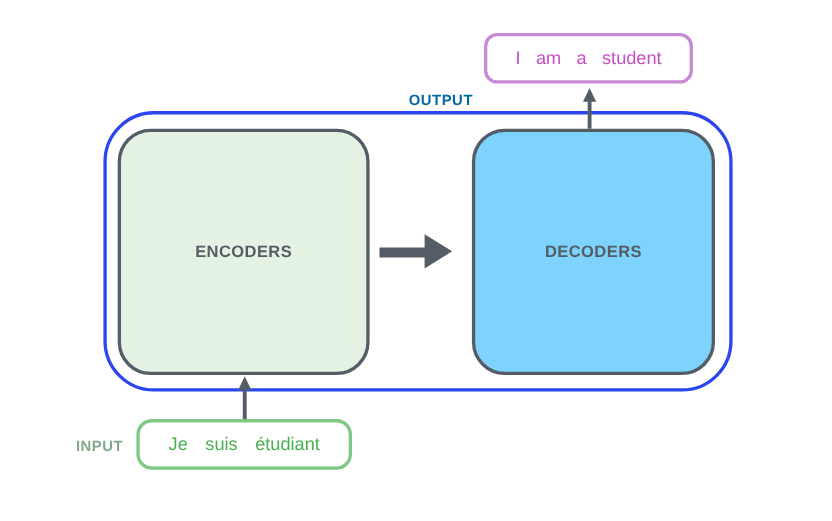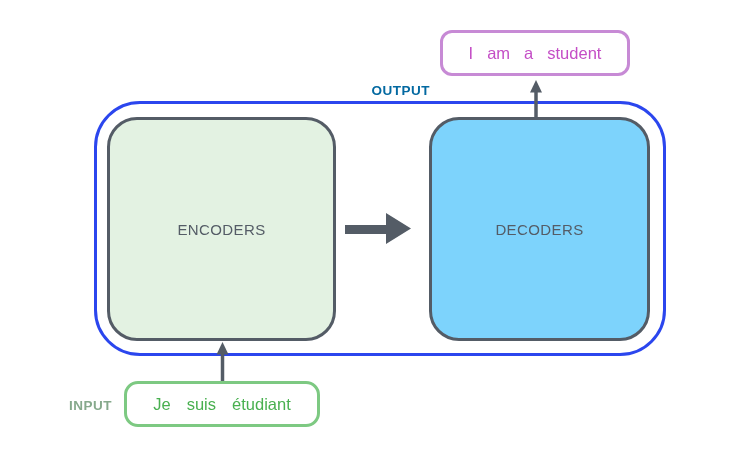--- a/index.html
+++ b/index.html
@@ -32,21 +32,21 @@
     position: absolute;
     box-sizing: border-box;
     border: 3px solid #545c66;
     border-radius: 30px;
     display: flex;
     align-items: center;
     justify-content: center;
   }
   .block .block-label {
     font-size: 15px;
-    font-weight: 400;
+    font-weight: 700;
     letter-spacing: 0.4px;
     color: #545c66;
   }
   .encoders-block {
     left: 107px;
     top: 117px;
     width: 229px;
     height: 224px;
     background: #e3f2e2;
   }

